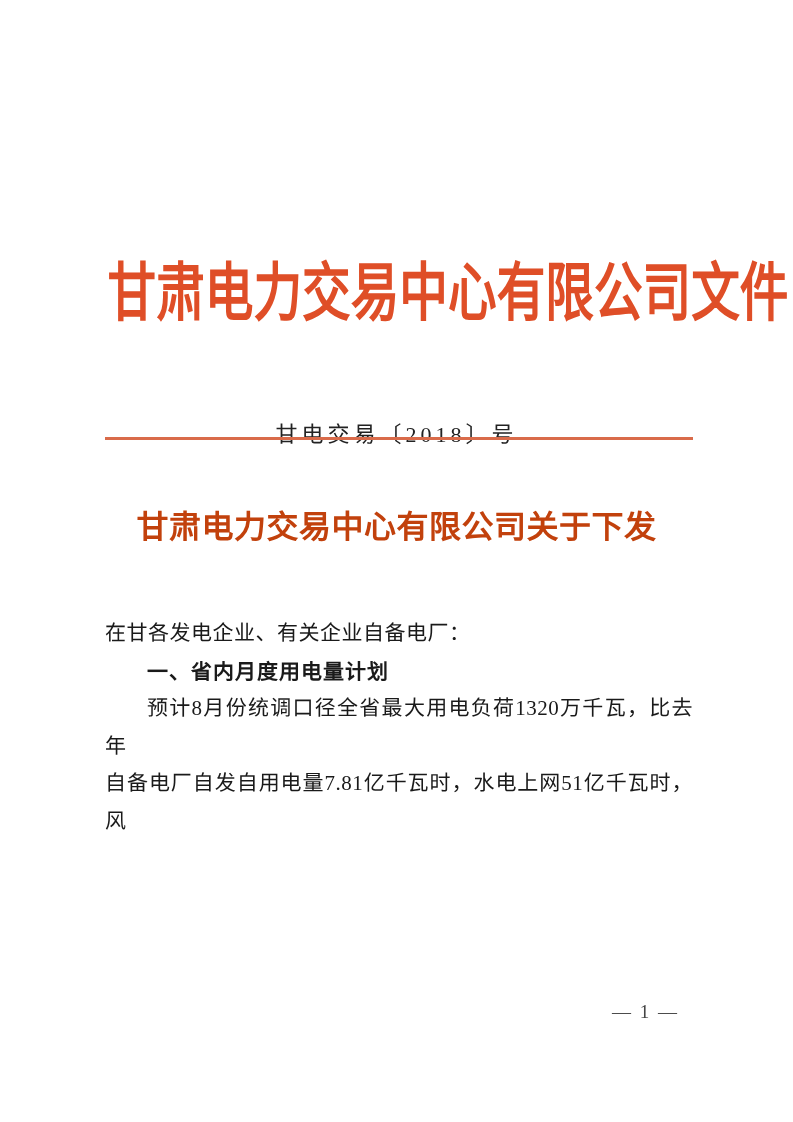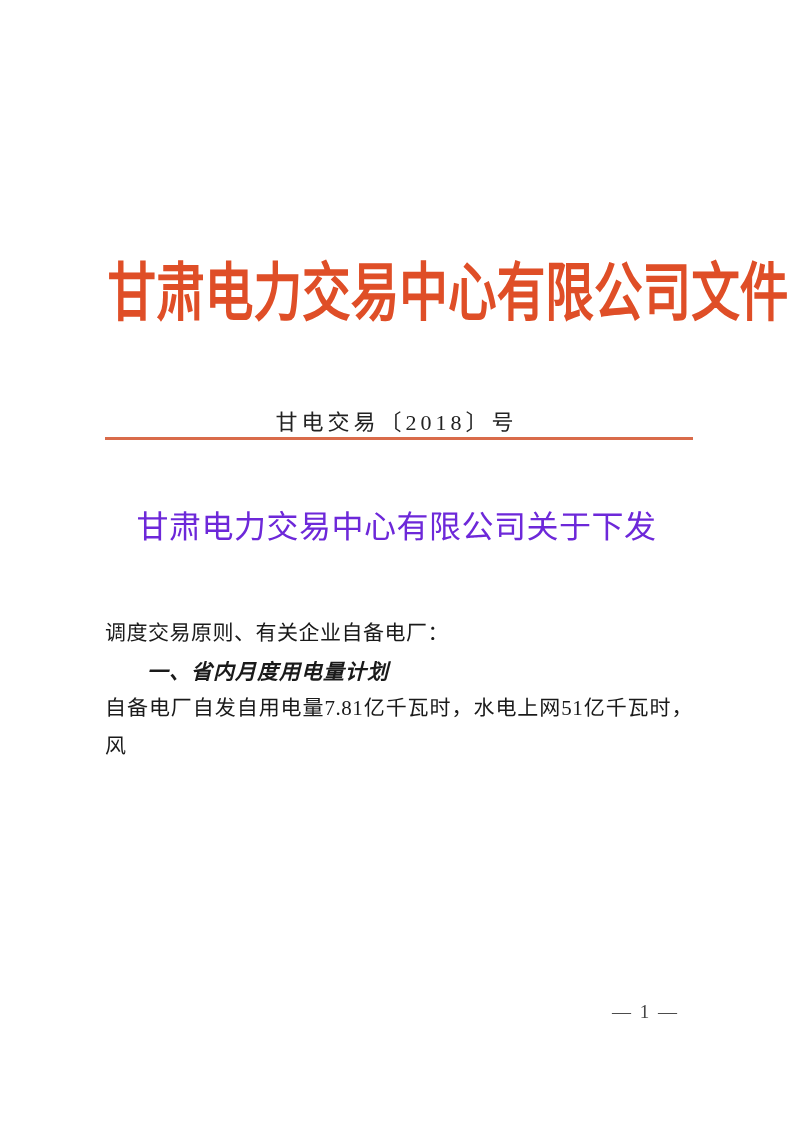--- a/index.html
+++ b/index.html
@@ -32,21 +32,21 @@
     white-space: nowrap;
   }
   .red-header .stretch {
     display: inline-block;
     transform: scaleX(0.76);
     transform-origin: 50% 50%;
   }
   
   .doc-number {
     position: absolute;
-    top: 404px;
+    top: 416px;
     left: 0;
     width: 100%;
     text-align: center;
     font-size: 22px;
     letter-spacing: 4px;
     color: #222222;
     white-space: nowrap;
   }
   
   .red-rule {
@@ -59,22 +59,22 @@
   }
   
   .doc-title {
     position: absolute;
     top: 507px;
     left: 0;
     width: 100%;
     text-align: center;
     font-size: 32px;
     line-height: 40px;
-    font-weight: normal;
-    color: #6d28d9;
+    font-weight: bold;
+    color: #c2410c;
     letter-spacing: 0.5px;
   }
   
   .body-block {
     position: absolute;
     top: 615px;
     left: 105px;
     width: 588px;
     font-size: 21px;
     line-height: 37.5px;
@@ -86,21 +86,20 @@
   }
   .bline.ind { text-indent: 42px; }
   .bline.fill {
     text-align: justify;
     text-align-last: justify;
   }
   .bline.heading {
     font-family: "Liberation Sans", "DejaVu Sans", sans-serif;
     font-weight: bold;
     letter-spacing: 1px;
-    font-style: italic;
   }
   
   .page-number {
     position: absolute;
     top: 1001px;
     right: 114px;
     font-size: 19px;
     letter-spacing: 2px;
     color: #444444;
     white-space: nowrap;
@@ -117,20 +116,21 @@
 
   <div class="doc-number">甘电交易〔2018〕号</div>
 
   <div class="red-rule"></div>
 
   <div class="doc-title">
     <div>甘肃电力交易中心有限公司关于下发</div>
   </div>
 
   <div class="body-block">
-    <div class="bline">调度交易原则、有关企业自备电厂：</div>
+    <div class="bline">在甘各发电企业、有关企业自备电厂：</div>
     <div class="bline ind heading">一、省内月度用电量计划</div>
+    <div class="bline ind fill">预计8月份统调口径全省最大用电负荷1320万千瓦，比去年</div>
     <div class="bline fill">自备电厂自发自用电量7.81亿千瓦时，水电上网51亿千瓦时，风</div>
   </div>
 
   <div class="page-number">— 1 —</div>
 
 </div>
 
 </body></html>

